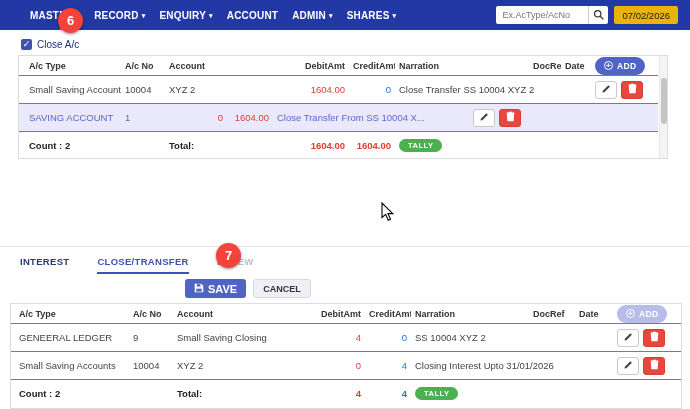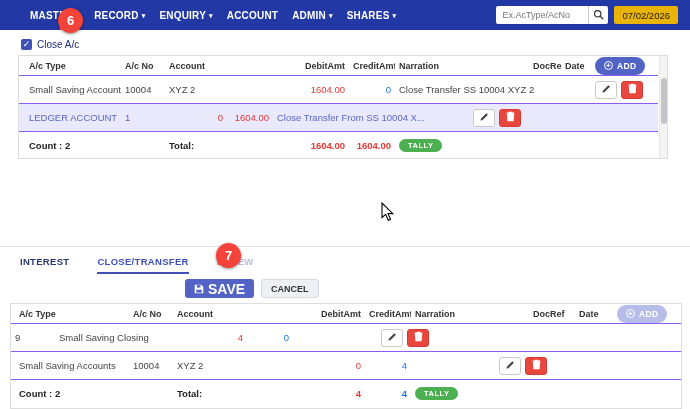--- a/index.html
+++ b/index.html
@@ -89,21 +89,21 @@
   .scroll-thumb{position:absolute;left:1px;width:6px;border-radius:3px;background:#c4c4c4;top:22px;height:46px;}
 
   
   .divider{position:absolute;top:246px;left:0;width:690px;height:1px;background:#e5e5e5;}
   .tabs{position:absolute;top:256px;left:20px;display:flex;gap:28px;}
   .tab{font-size:9.5px;font-weight:bold;color:#2c3a73;letter-spacing:.3px;padding-bottom:5px;cursor:pointer;}
   .tab.active{color:#3f51b5;border-bottom:2px solid #3f51b5;}
   .tab.disabled{color:#b7bdd2;}
 
   .form-actions{position:absolute;top:279px;left:185px;display:flex;gap:7px;}
-  .save-btn{height:19px;background:var(--accent);color:#fff;font-size:14px;font-weight:bold;border:none;
+  .save-btn{height:19px;background:var(--accent);color:#fff;font-size:11px;font-weight:bold;border:none;
             border-radius:3px;display:flex;align-items:center;gap:4px;padding:0 9px;cursor:pointer;
             font-family:"Liberation Sans",sans-serif;}
   .cancel-btn{height:19px;background:#eef0f5;color:#333;font-size:9px;font-weight:bold;
               border:1px solid #d6d9e2;border-radius:3px;padding:0 9px;cursor:pointer;
               font-family:"Liberation Sans",sans-serif;}
 
   
   .pin{position:absolute;width:25px;height:25px;border-radius:50%;background:#f4433b;color:#fff;
        display:flex;align-items:center;justify-content:center;font-size:13px;font-weight:bold;
        box-shadow:0 1px 3px rgba(0,0,0,.45);z-index:50;}
@@ -204,21 +204,21 @@
           <span>
             <svg width="9" height="11" viewBox="0 0 12 14">
                 <path fill="#fff" d="M1 3h10l-.9 10.2H1.9L1 3zm3-2.4h4l.6 1.2H11v1.2H1V1.8h2.4z"></path>
               </svg>
           </span>
         </button>
       </div>
     </div>
 
     <div class="trow tdata sel">
-      <div class="cell c-type">LEDGER ACCOUNT</div>
+      <div class="cell c-type">SAVING ACCOUNT</div>
       <div class="cell c-no">1</div>
       <div class="cell c-debit t-right amt-r">0</div>
       <div class="cell c-credit t-right amt-r">1604.00</div>
       <div class="cell c-narr">Close Transfer From SS 10004 X...</div>
       <div class="cell c-doc"></div>
       <div class="cell c-date"></div>
       <div class="actions">
         <button class="btn-icon btn-edit">
           <span>
             <svg width="10" height="10" viewBox="0 0 16 16">
@@ -287,24 +287,26 @@
       <div class="cell c-date">Date</div>
       <div class="actions">
         <button class="add-btn disabled">
           <span class="plus-circle"></span>
           <span>ADD</span>
         </button>
       </div>
     </div>
 
     <div class="trow tdata">
+      <div class="cell c-type">GENEERAL LEDGER</div>
       <div class="cell c-no">9</div>
       <div class="cell c-acct">Small Saving Closing</div>
       <div class="cell c-debit t-right amt-r">4</div>
       <div class="cell c-credit t-right amt-b">0</div>
+      <div class="cell c-narr">SS 10004 XYZ 2</div>
       <div class="cell c-doc"></div>
       <div class="cell c-date"></div>
       <div class="actions">
         <button class="btn-icon btn-edit">
           <span>
             <svg width="10" height="10" viewBox="0 0 16 16">
                 <path d="M11.8 1.8l2.4 2.4L5.4 13 2.4 13.6 3 10.6z" fill="#444"></path>
               </svg>
           </span>
         </button>
@@ -317,20 +319,21 @@
         </button>
       </div>
     </div>
 
     <div class="trow tdata">
       <div class="cell c-type">Small Saving Accounts</div>
       <div class="cell c-no">10004</div>
       <div class="cell c-acct">XYZ 2</div>
       <div class="cell c-debit t-right amt-r">0</div>
       <div class="cell c-credit t-right amt-b">4</div>
+      <div class="cell c-narr">Closing Interest Upto 31/01/2026</div>
       <div class="cell c-doc"></div>
       <div class="cell c-date"></div>
       <div class="actions">
         <button class="btn-icon btn-edit">
           <span>
             <svg width="10" height="10" viewBox="0 0 16 16">
                 <path d="M11.8 1.8l2.4 2.4L5.4 13 2.4 13.6 3 10.6z" fill="#444"></path>
               </svg>
           </span>
         </button>

